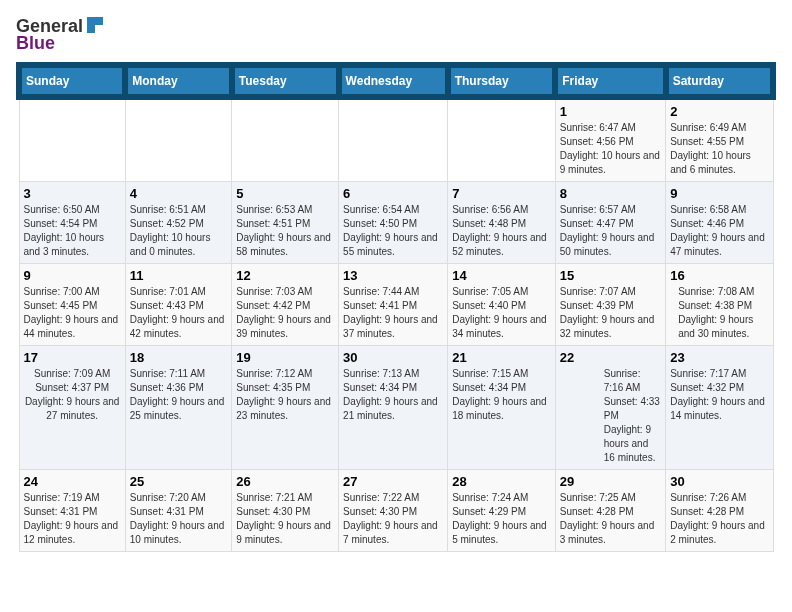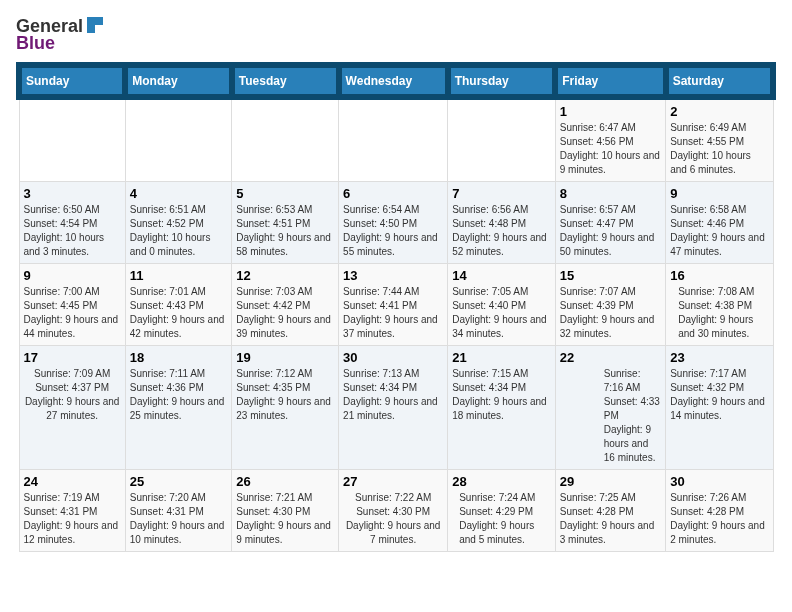--- a/index.html
+++ b/index.html
@@ -275,27 +275,27 @@
 Daylight: 9 hours and 10 minutes.</div>
         </td>
         <td>
           <span class="day-number">26</span>
           <div class="day-info" style="white-space: pre-line;">Sunrise: 7:21 AM
 Sunset: 4:30 PM
 Daylight: 9 hours and 9 minutes.</div>
         </td>
         <td>
           <span class="day-number">27</span>
-          <div class="day-info" style="white-space: pre-line; text-align: center;">Sunrise: 7:22 AM
+          <div class="day-info" style="white-space: pre-line;">Sunrise: 7:22 AM
 Sunset: 4:30 PM
 Daylight: 9 hours and 7 minutes.</div>
         </td>
         <td>
           <span class="day-number">28</span>
-          <div class="day-info" style="white-space: pre-line; margin-left: 7px;">Sunrise: 7:24 AM
+          <div class="day-info" style="white-space: pre-line;">Sunrise: 7:24 AM
 Sunset: 4:29 PM
 Daylight: 9 hours and 5 minutes.</div>
         </td>
         <td>
           <span class="day-number">29</span>
           <div class="day-info" style="white-space: pre-line;">Sunrise: 7:25 AM
 Sunset: 4:28 PM
 Daylight: 9 hours and 3 minutes.</div>
         </td>
         <td>

